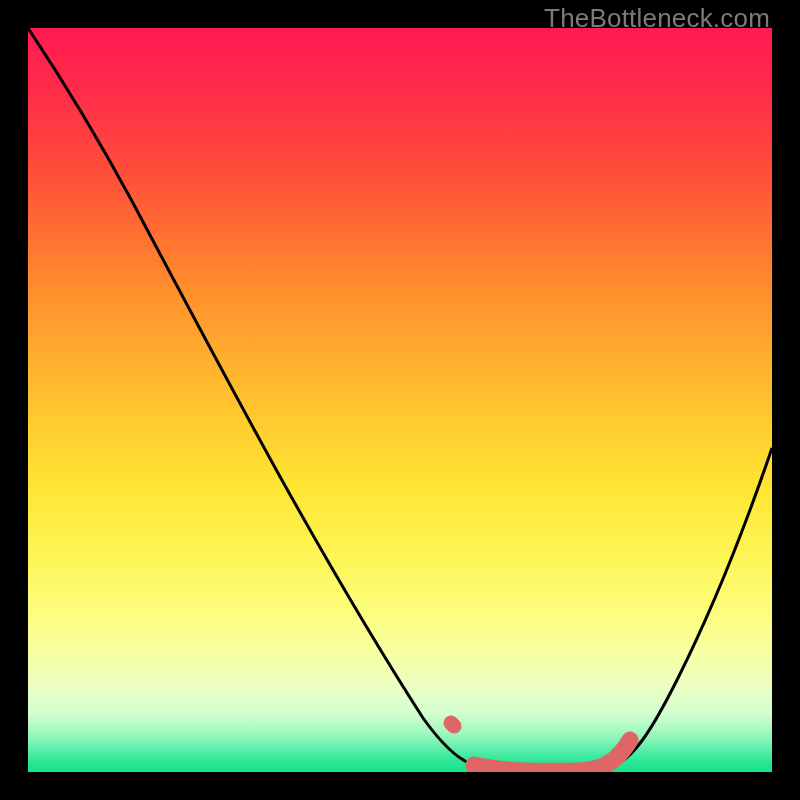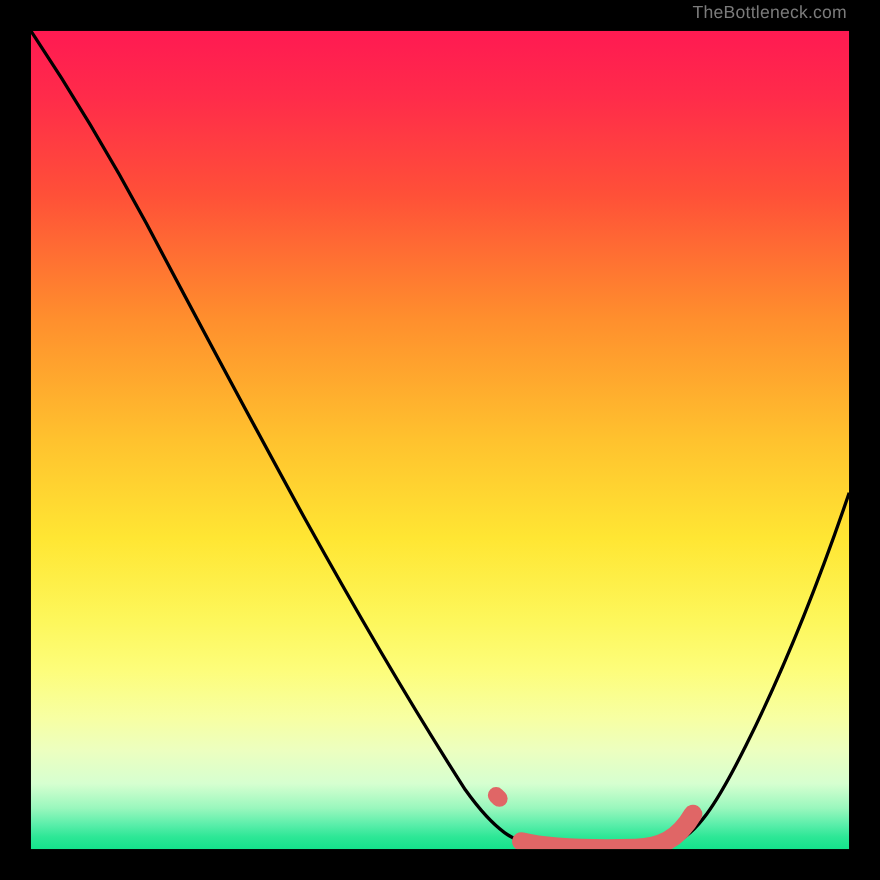--- a/index.html
+++ b/index.html
@@ -54,21 +54,21 @@
     position: absolute;
     left: 0;
     top: 0;
     width: 100%;
     height: 100%;
   }
   .watermark {
     position: absolute;
     right: 30px;
     top: 3px;
-    font-size: 16px;
+    font-size: 26px;
     font-weight: 500;
     color: #7b7b7b;
     letter-spacing: 0.2px;
     font-family: Arial, Helvetica, sans-serif;
   }
 </style>
 </head>
 <body>
 
 <div class="frame">

